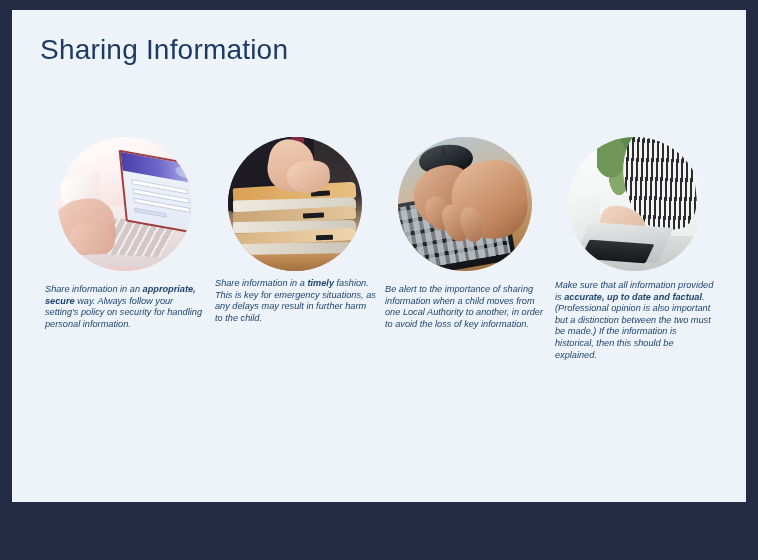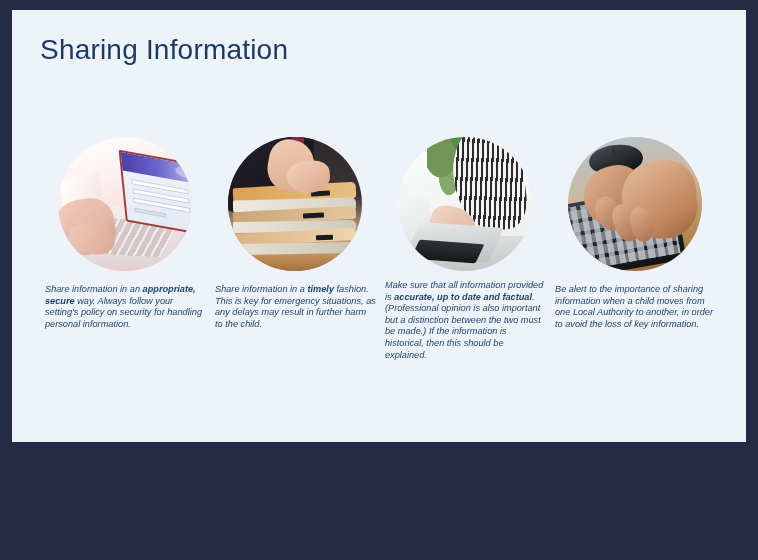--- a/index.html
+++ b/index.html
@@ -13,21 +13,21 @@
   .app-frame {
     position: relative;
     width: 758px; height: 560px;
     background: #242c45;
   }
 
   
   .slide-panel {
     position: absolute;
     left: 12px; top: 10px;
-    width: 734px; height: 432px;
+    width: 734px; height: 492px;
     background: #eef3fa;
     overflow: hidden;
     padding-left: 32px;
   }
 
   .slide-title {
     position: absolute;
     left: 28px; top: 24px;
     font-size: 28px;
     font-weight: 400;
@@ -67,21 +67,21 @@
     margin-top: 13px;
     font-size: 9.2px;
     line-height: 11.6px;
     color: #20456f;
     padding-left: 1px;
   }
   .col-text b { font-weight: 700; }
 
   
   .col.c1 .col-text { margin-top: 13px; }
-  .col.c2 .col-text { margin-top: 13px; }
+  .col.c2 .col-text { margin-top: 7px; }
   .col.c3 .col-text { margin-top: 9px; }
   .col.c4 .col-text { margin-top: 13px; }
 
   
   .footer {
     position: absolute;
     left: 0; top: 502px;
     width: 758px; height: 58px;
     background: #242c45;
   }
@@ -400,53 +400,53 @@
             <div class="p2-clip p2-c1"></div>
             <div class="p2-clip p2-c2"></div>
             <div class="p2-clip p2-c3"></div>
             <div class="p2-arm"></div>
             <div class="p2-hand2"></div>
           </div>
         </div>
         <div class="col-text"><span>Share information in a </span><b>timely</b><span> fashion. This is key for emergency situations, as any delays may result in further harm to the child.</span></div>
       </div>
 
-      <div class="col c3">
-        <div class="circle-wrap">
-          <div class="circle-img">
-            <div class="p3-bg"></div>
-            <div class="p3-plant"></div>
-            <div class="p3-desk"></div>
-            <div class="p3-chair"></div>
-            <div class="p3-sleeve"></div>
-            <div class="p3-arm2"></div>
-            <div class="p3-laptop"></div>
-            <div class="p3-screenedge"></div>
-          </div>
-        </div>
-        <div class="col-text"><span>Make sure that all information provided is </span><b>accurate, up to date and factual</b><span>. (Professional opinion is also important but a distinction between the two must be made.) If the information is historical, then this should be explained.</span></div>
-      </div>
-
       <div class="col c4">
         <div class="circle-wrap">
           <div class="circle-img">
             <div class="p4-bg"></div>
             <div class="p4-mouse"></div>
             <div class="p4-kb"></div>
             <div class="p4-keys"></div>
             <div class="p4-hand1"></div>
             <div class="p4-hand2"></div>
             <div class="p4-finger p4-fa"></div>
             <div class="p4-finger p4-fb"></div>
             <div class="p4-finger p4-fc"></div>
           </div>
         </div>
         <div class="col-text"><span>Be alert to the importance of sharing information when a child moves from one Local Authority to another, in order to avoid the loss of key information.</span></div>
       </div>
 
+      <div class="col c3">
+        <div class="circle-wrap">
+          <div class="circle-img">
+            <div class="p3-bg"></div>
+            <div class="p3-plant"></div>
+            <div class="p3-desk"></div>
+            <div class="p3-chair"></div>
+            <div class="p3-sleeve"></div>
+            <div class="p3-arm2"></div>
+            <div class="p3-laptop"></div>
+            <div class="p3-screenedge"></div>
+          </div>
+        </div>
+        <div class="col-text"><span>Make sure that all information provided is </span><b>accurate, up to date and factual</b><span>. (Professional opinion is also important but a distinction between the two must be made.) If the information is historical, then this should be explained.</span></div>
+      </div>
+
     </div>
   </div>
 
   <div class="footer">
 
     
 
     
 
     

